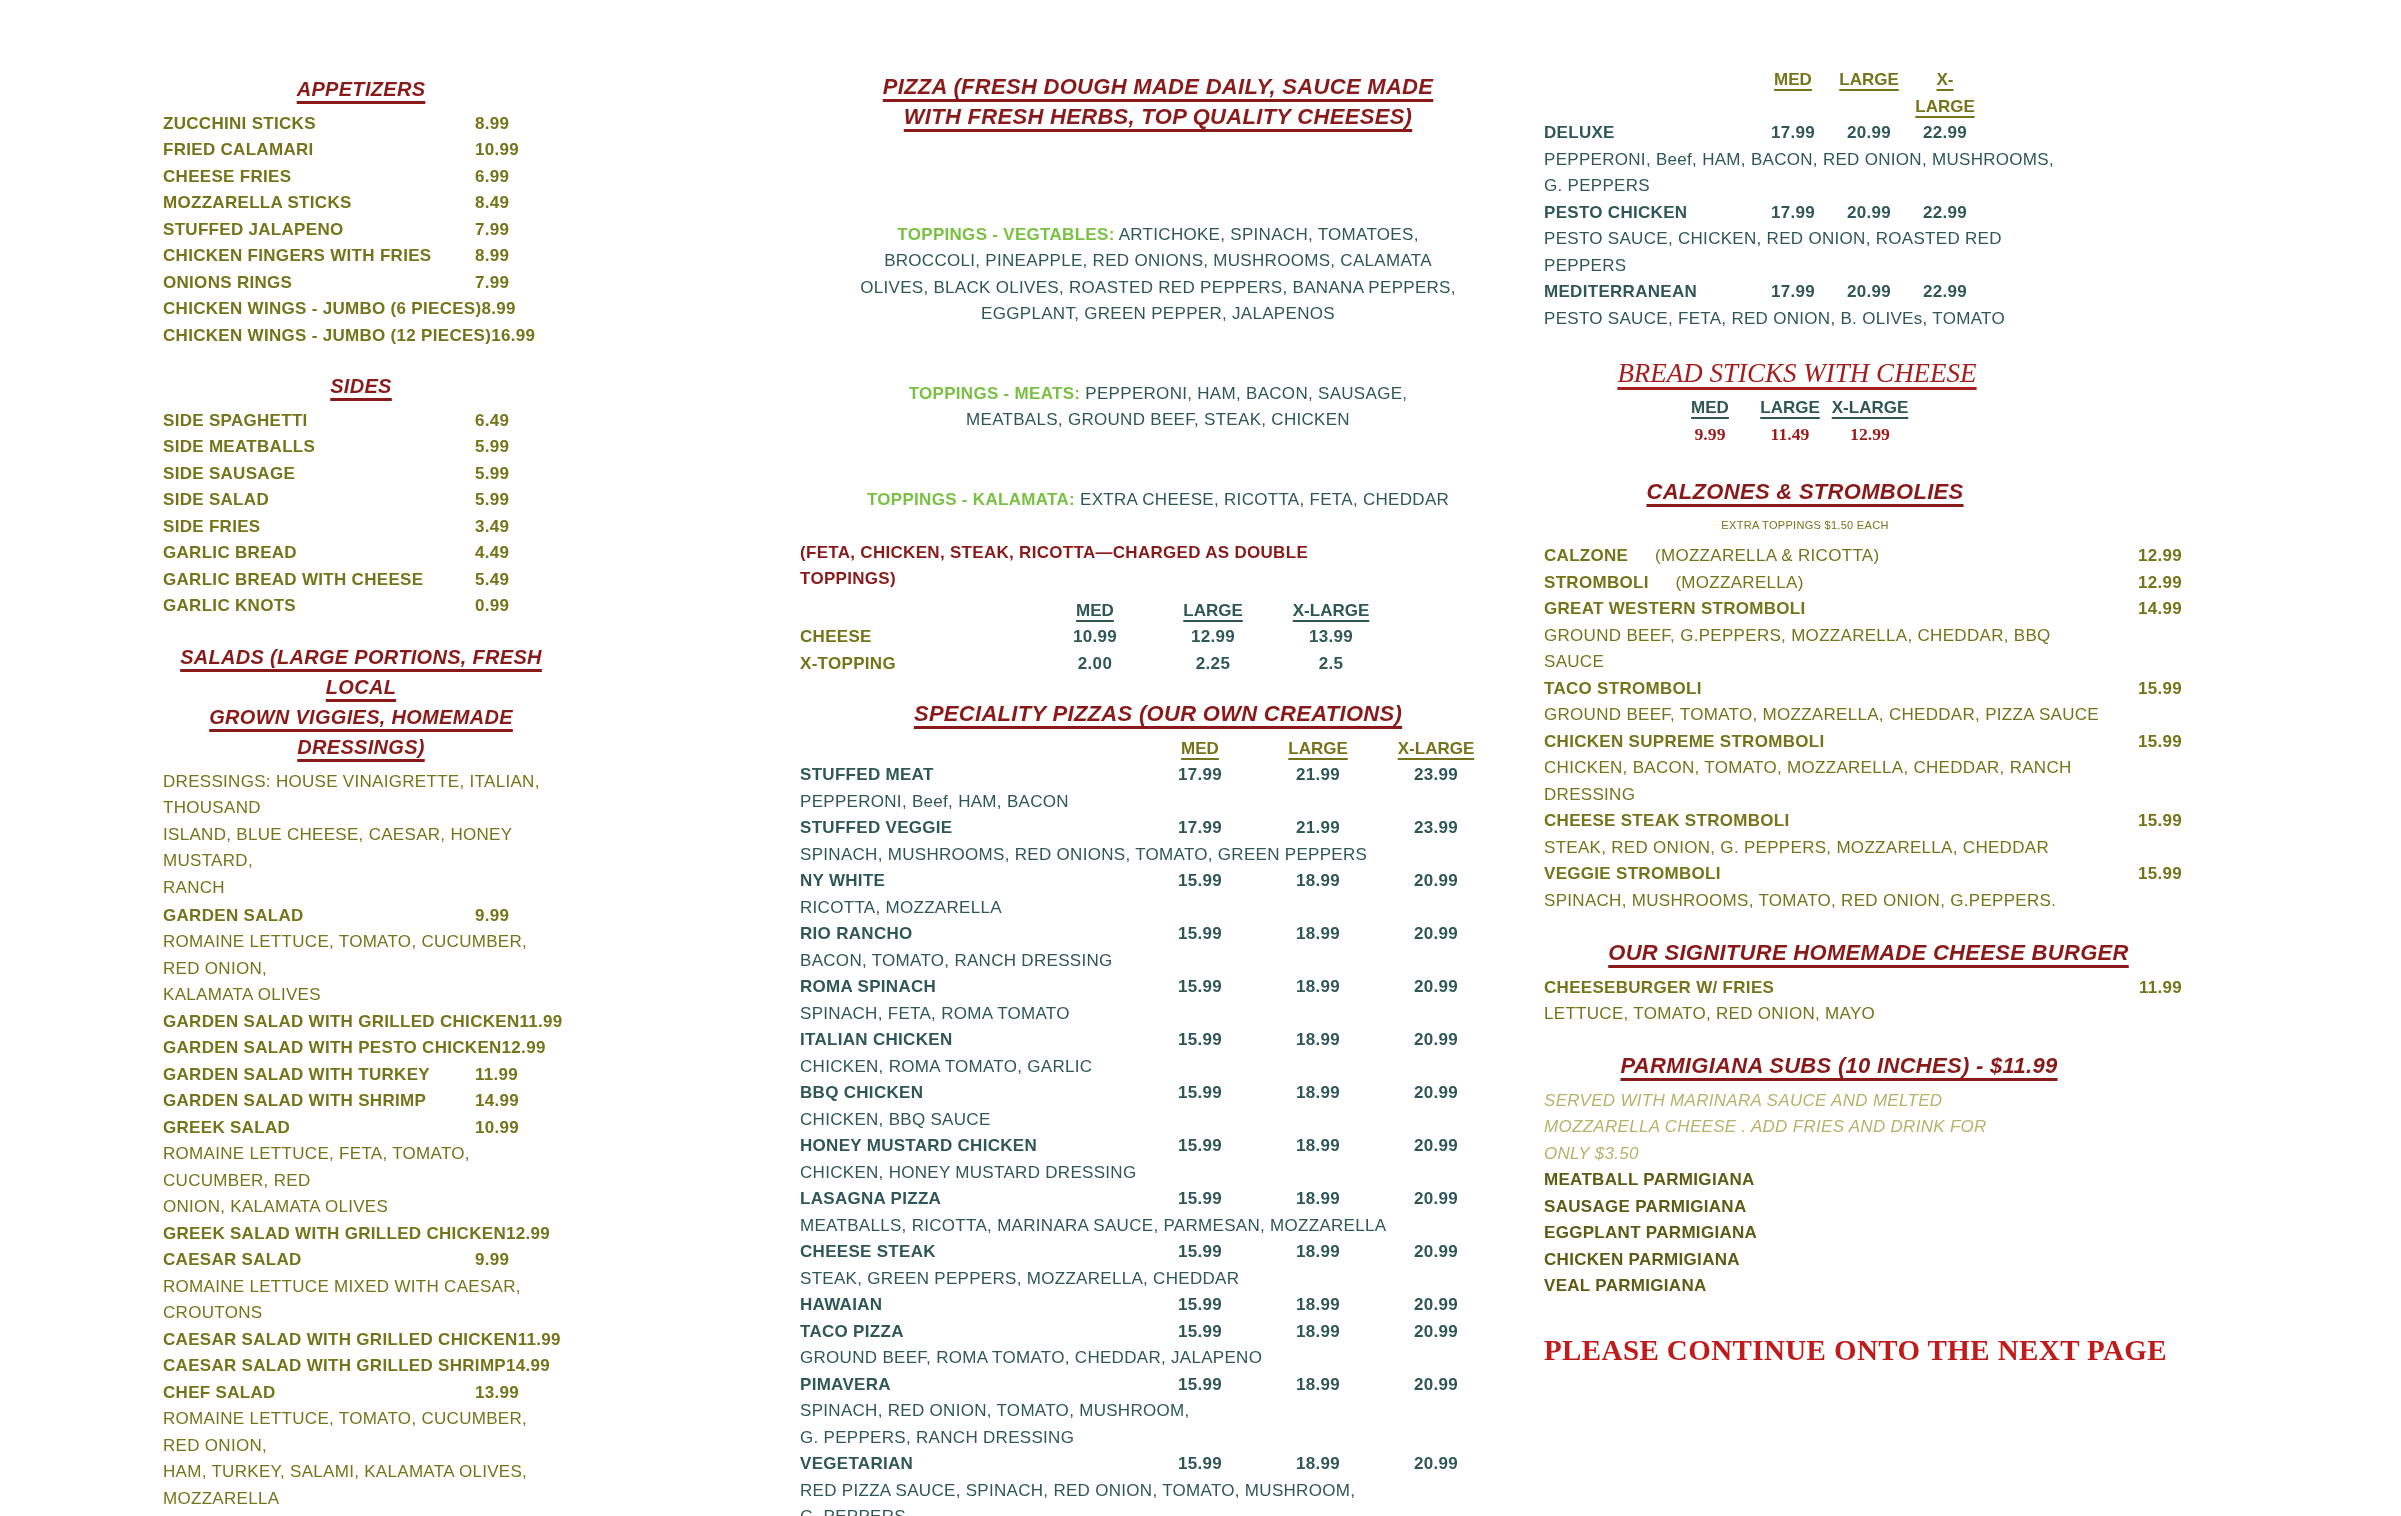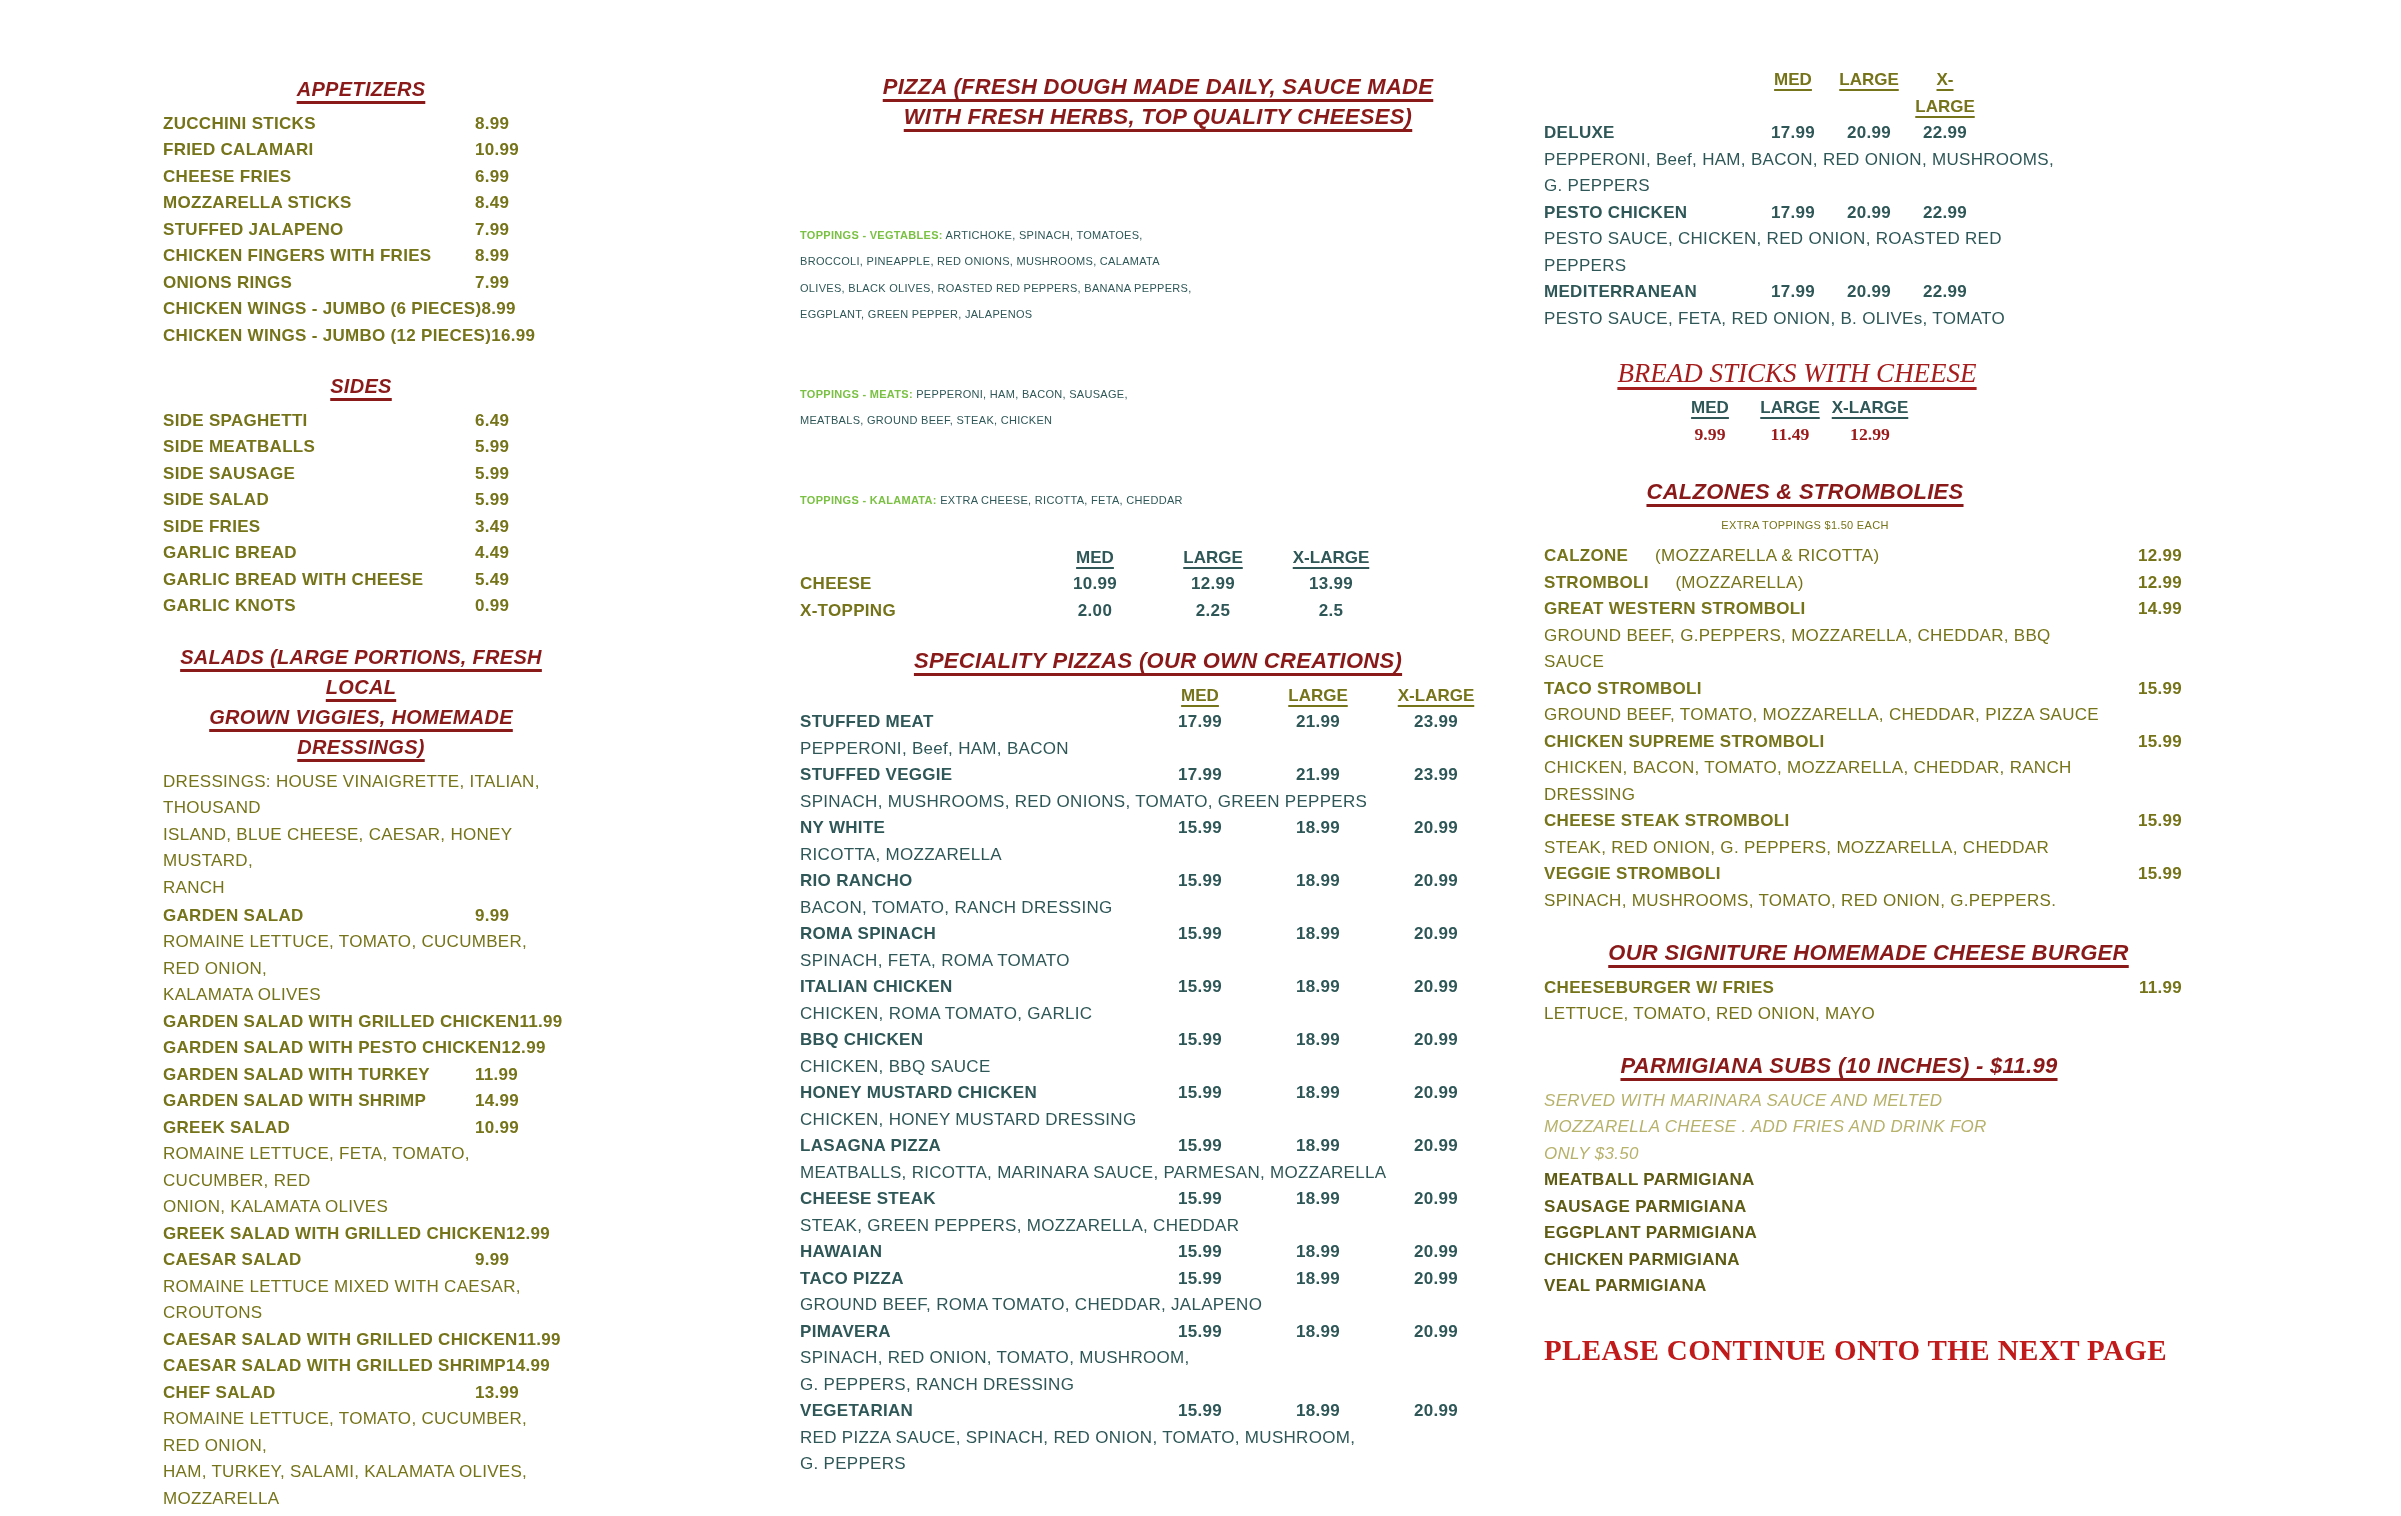--- a/index.html
+++ b/index.html
@@ -21,21 +21,21 @@
 
   .prow{display:flex;line-height:26.5px;font-size:17px;}
   .prow .nm{flex:1;font-weight:700;white-space:nowrap;letter-spacing:0.3px;}
   .prow .pr{width:84px;text-align:left;font-weight:700;letter-spacing:0.3px;}
   .desc{line-height:26.5px;font-size:17px;font-weight:400;white-space:pre-line;letter-spacing:0.3px;}
   .olive .desc, .desc.olive{color:#76741A;}
 
   .dressings{line-height:26.5px;font-size:17px;white-space:pre-line;letter-spacing:0.3px;color:#76741A;margin-bottom:1.7px;}
 
   
-  .topseg{line-height:26.5px;font-size:11px;letter-spacing:0.3px;white-space:pre-line;}
+  .topseg{line-height:26.5px;font-size:17px;letter-spacing:0.3px;white-space:pre-line;text-align:center;}
   .topseg .lbl{color:#7AC143;font-weight:700;}
   .topnote{line-height:26.5px;font-size:17px;letter-spacing:0.3px;white-space:pre-line;color:#8A1A1A;font-weight:700;}
 
   
   .ptable{margin-top:5px;}
   .ptable .trow{display:grid;grid-template-columns:236px 118px 118px 118px;line-height:26.5px;font-size:17px;}
   .ptable .th{font-weight:700;text-align:center;text-decoration:underline;text-decoration-thickness:2.1px;text-underline-offset:4.2px;}
   .ptable .lab{font-weight:700;color:#76741A;letter-spacing:0.3px;}
   .ptable .v{font-weight:700;text-align:center;letter-spacing:0.3px;}
 
@@ -307,20 +307,22 @@
           <div class="topseg"><span class="lbl">TOPPINGS - VEGTABLES:</span> <span class="teal">ARTICHOKE, SPINACH, TOMATOES,
 BROCCOLI, PINEAPPLE, RED ONIONS,  MUSHROOMS, CALAMATA
 OLIVES, BLACK OLIVES, ROASTED RED PEPPERS, BANANA PEPPERS,
 EGGPLANT, GREEN PEPPER, JALAPENOS</span></div>
         
           <div class="topseg"><span class="lbl">TOPPINGS - MEATS:</span> <span class="teal">PEPPERONI, HAM, BACON, SAUSAGE,
 MEATBALS, GROUND BEEF, STEAK, CHICKEN</span></div>
         
           <div class="topseg"><span class="lbl">TOPPINGS - KALAMATA:</span> <span class="teal">EXTRA CHEESE, RICOTTA, FETA, CHEDDAR</span></div>
         </div>
+      <div class="topnote">(FETA, CHICKEN, STEAK, RICOTTA—CHARGED AS DOUBLE
+TOPPINGS)</div>
     </div>
 
     <div class="ptable">
       <div class="trow">
         <span></span>
         <span class="th">MED</span>
         <span class="th">LARGE</span>
         <span class="th">X-LARGE</span>
       </div>
       <div>

